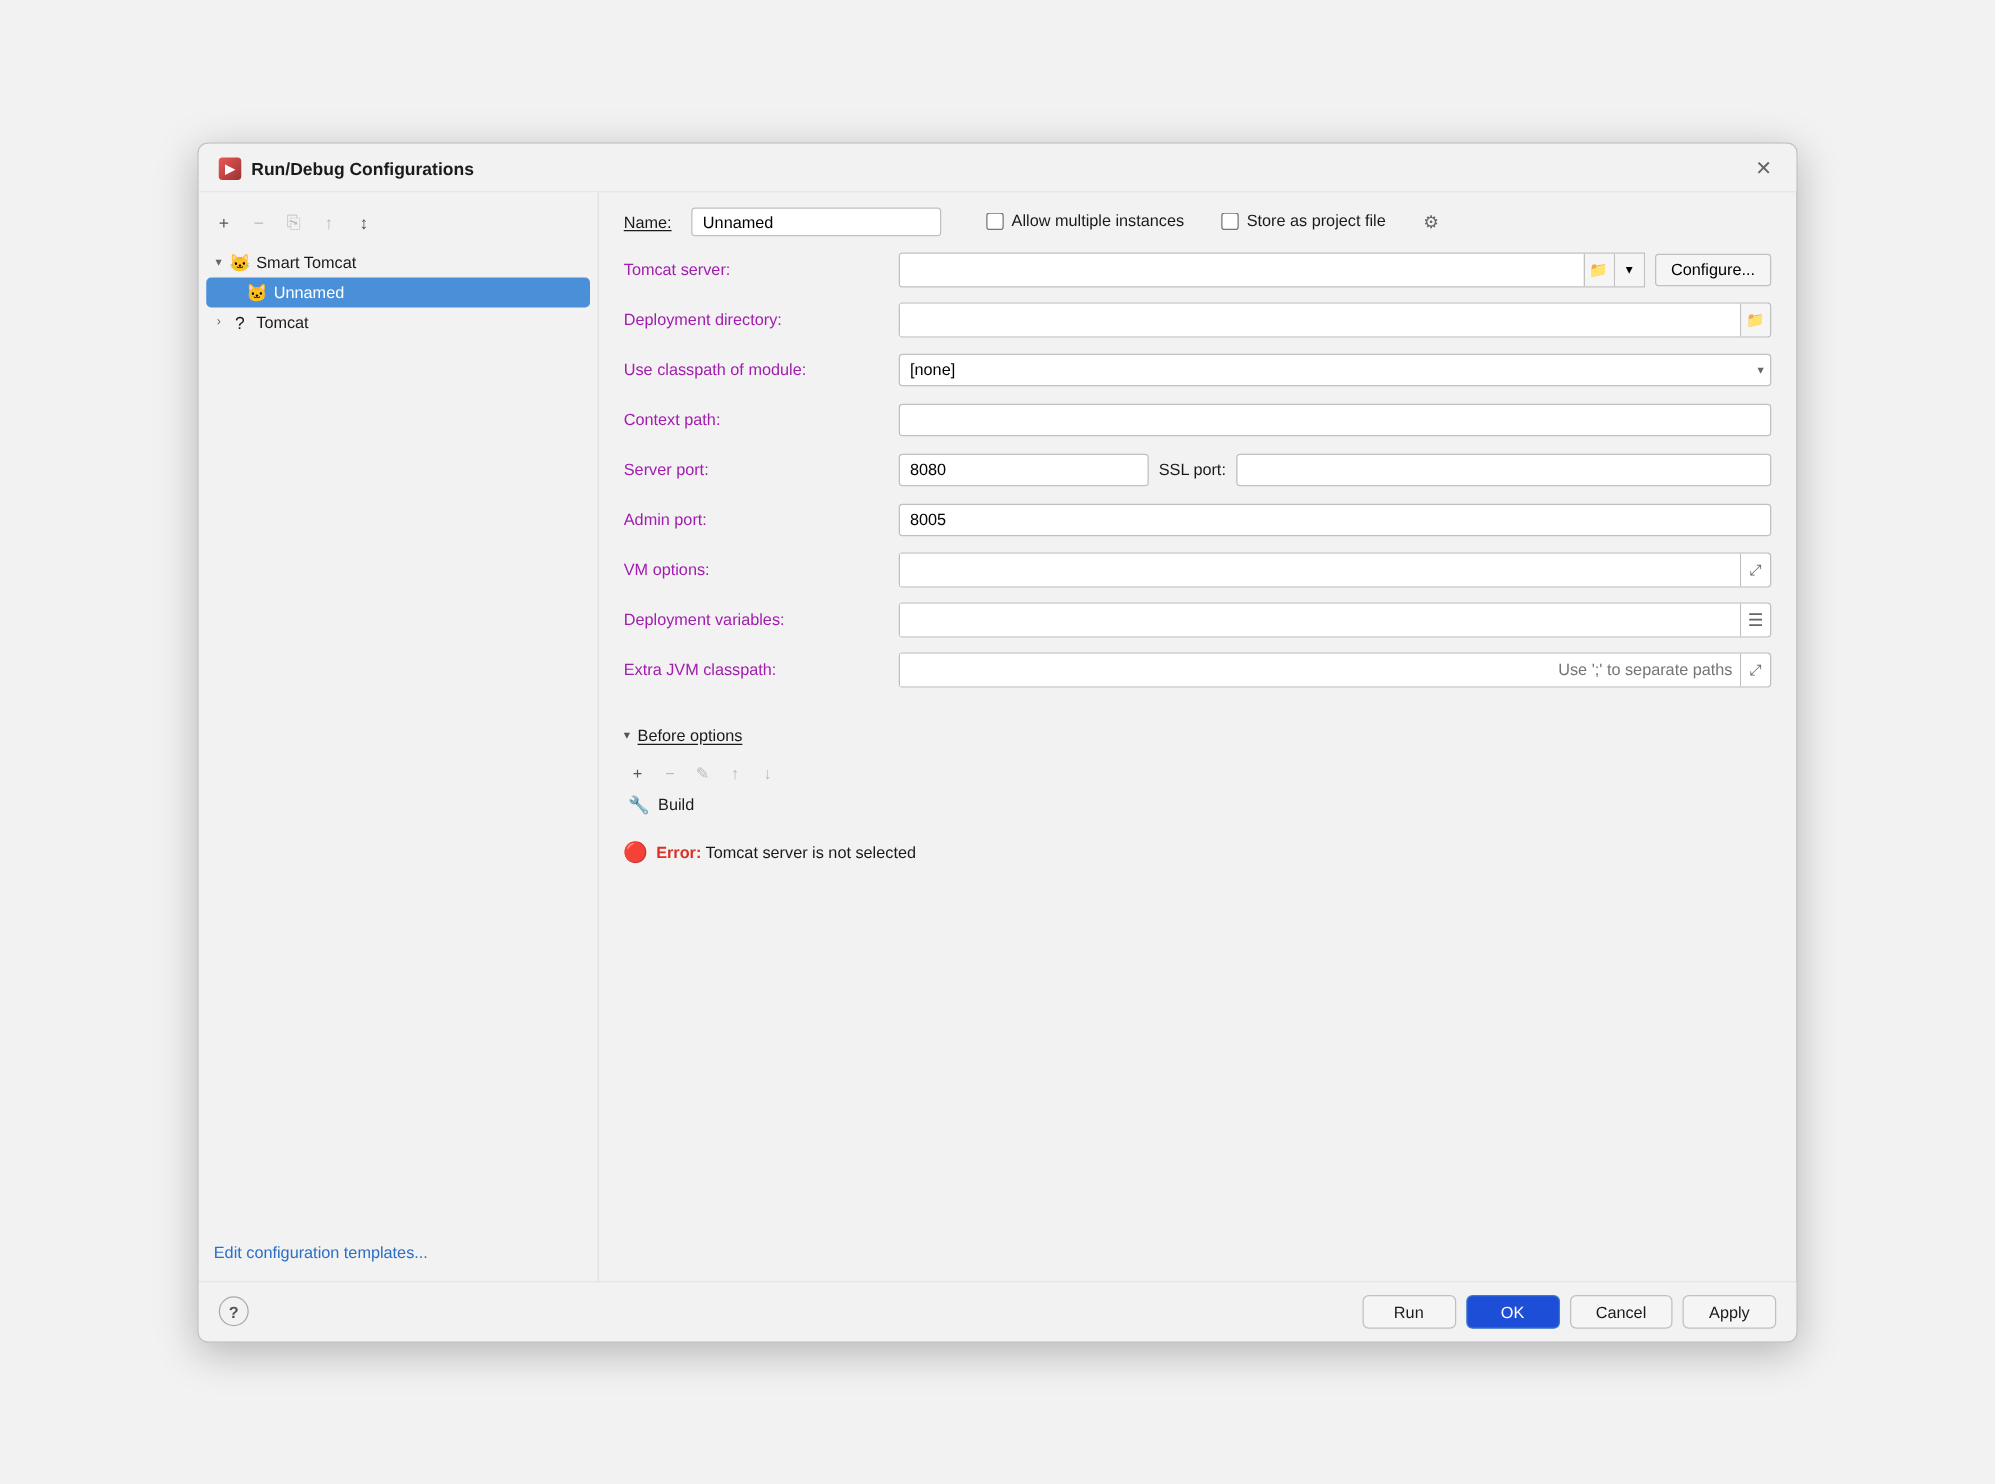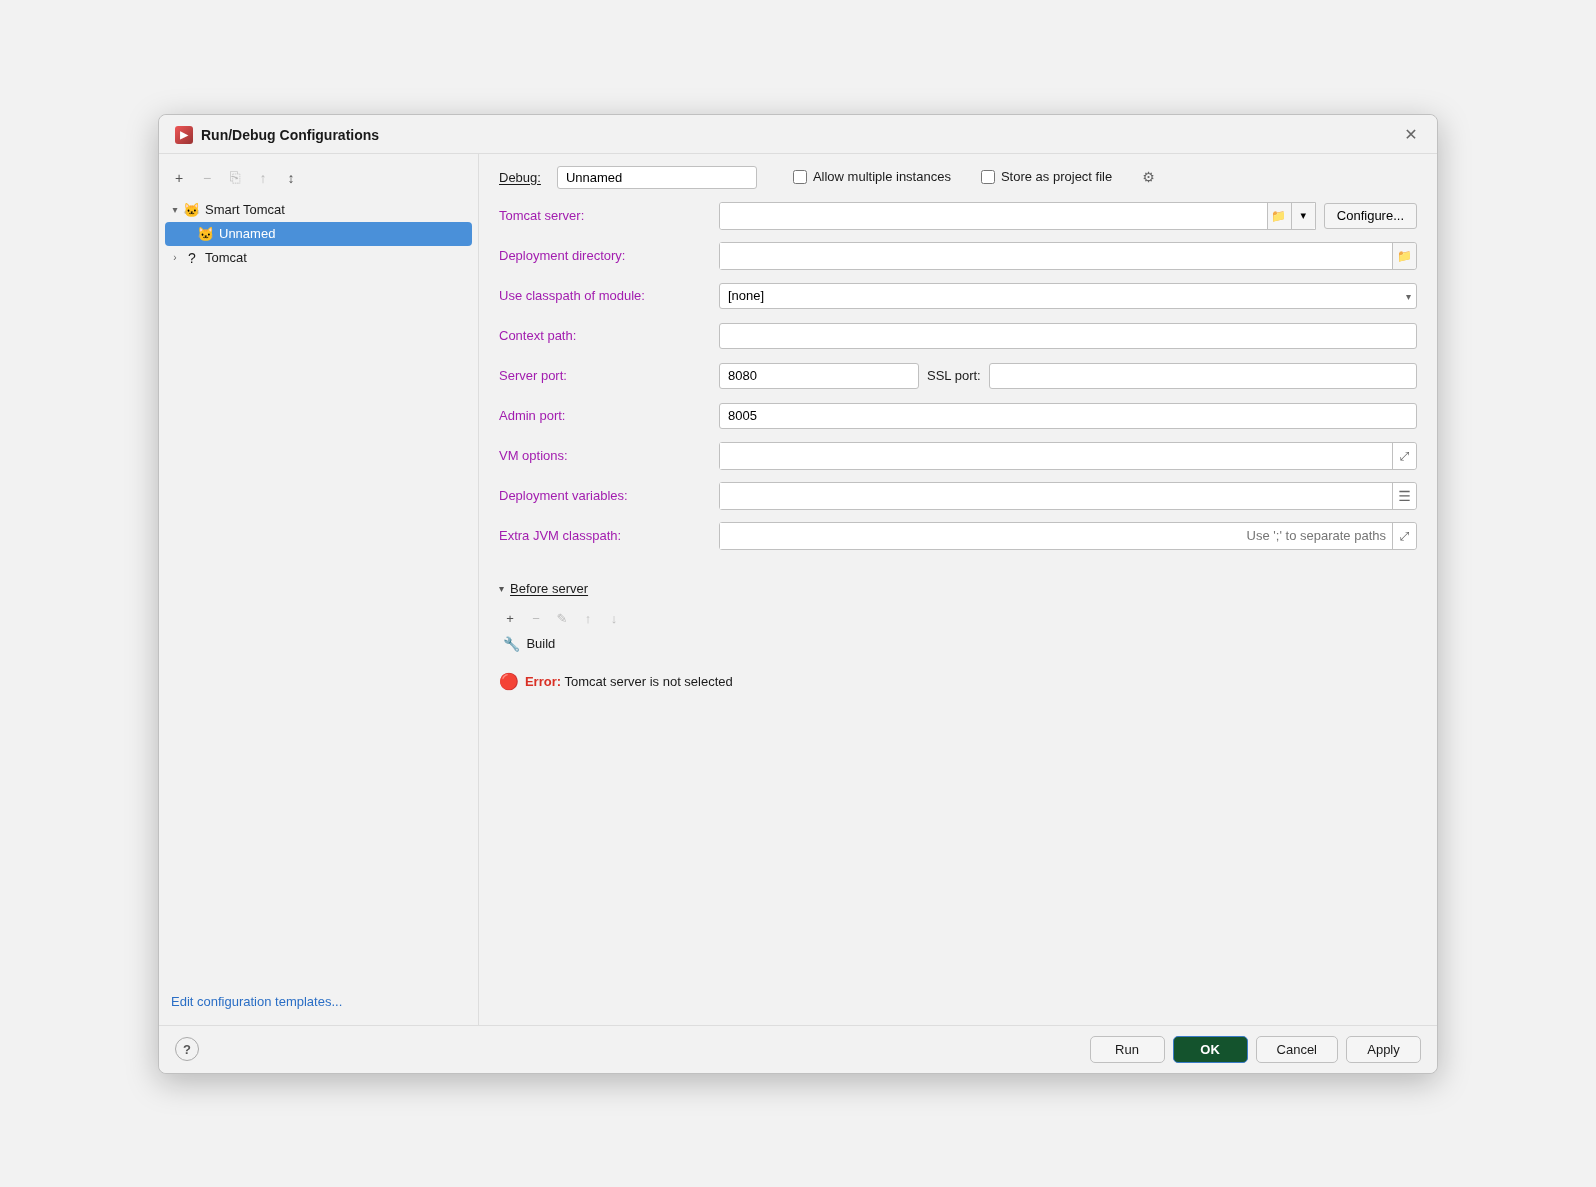--- a/index.html
+++ b/index.html
@@ -465,24 +465,23 @@
       border-radius: 5px;
       border: 1px solid #c0c0c0;
       background: #f5f5f5;
       cursor: pointer;
       font-size: 13px;
       color: #1a1a1a;
       min-width: 75px;
       text-align: center;
     }
     .btn-primary {
-      background: #14532d;
+      background: #1d4ed8;
       border-color: #3a7bc8;
       color: white;
-      font-weight: bold;
     }
   </style>
 </head>
 <body>
 
 <div class="dialog">
 
   <div class="title-bar">
     <div class="title-bar-left">
       <div class="title-icon">▶</div>
@@ -518,21 +517,21 @@
       </div>
 
       <div class="sidebar-footer">
         <a class="edit-templates-link">Edit configuration templates...</a>
       </div>
     </div>
 
     <div class="right-panel">
 
       <div class="name-row">
-        <span class="name-label">Debug:</span>
+        <span class="name-label">Name:</span>
         <input class="name-input" type="text" value="Unnamed" style="">
         <div class="checkbox-group">
           <label class="checkbox-item">
             <input type="checkbox" style="">
             <span class="checkbox-label">Allow multiple instances</span>
           </label>
           <label class="checkbox-item">
             <input type="checkbox" style="">
             <span class="checkbox-label">Store as project file</span>
           </label>
@@ -614,21 +613,21 @@
         <span class="form-label">Extra JVM classpath:</span>
         <div class="form-control expand-input-wrapper">
           <input class="expand-input placeholder-text" type="text" placeholder="Use ';' to separate paths" style="">
           <button class="expand-btn">⤢</button>
         </div>
       </div>
 
       <div class="before-launch">
         <div class="before-launch-header">
           <span class="collapse-icon">▾</span>
-          <span class="before-launch-label">Before server</span>
+          <span class="before-launch-label">Before options</span>
         </div>
         <div class="before-launch-toolbar">
           <button class="launch-btn">+</button>
           <button class="launch-btn disabled">−</button>
           <button class="launch-btn disabled">✎</button>
           <button class="launch-btn disabled">↑</button>
           <button class="launch-btn disabled">↓</button>
         </div>
         <div class="build-item">
           <span class="build-icon">🔧</span>

